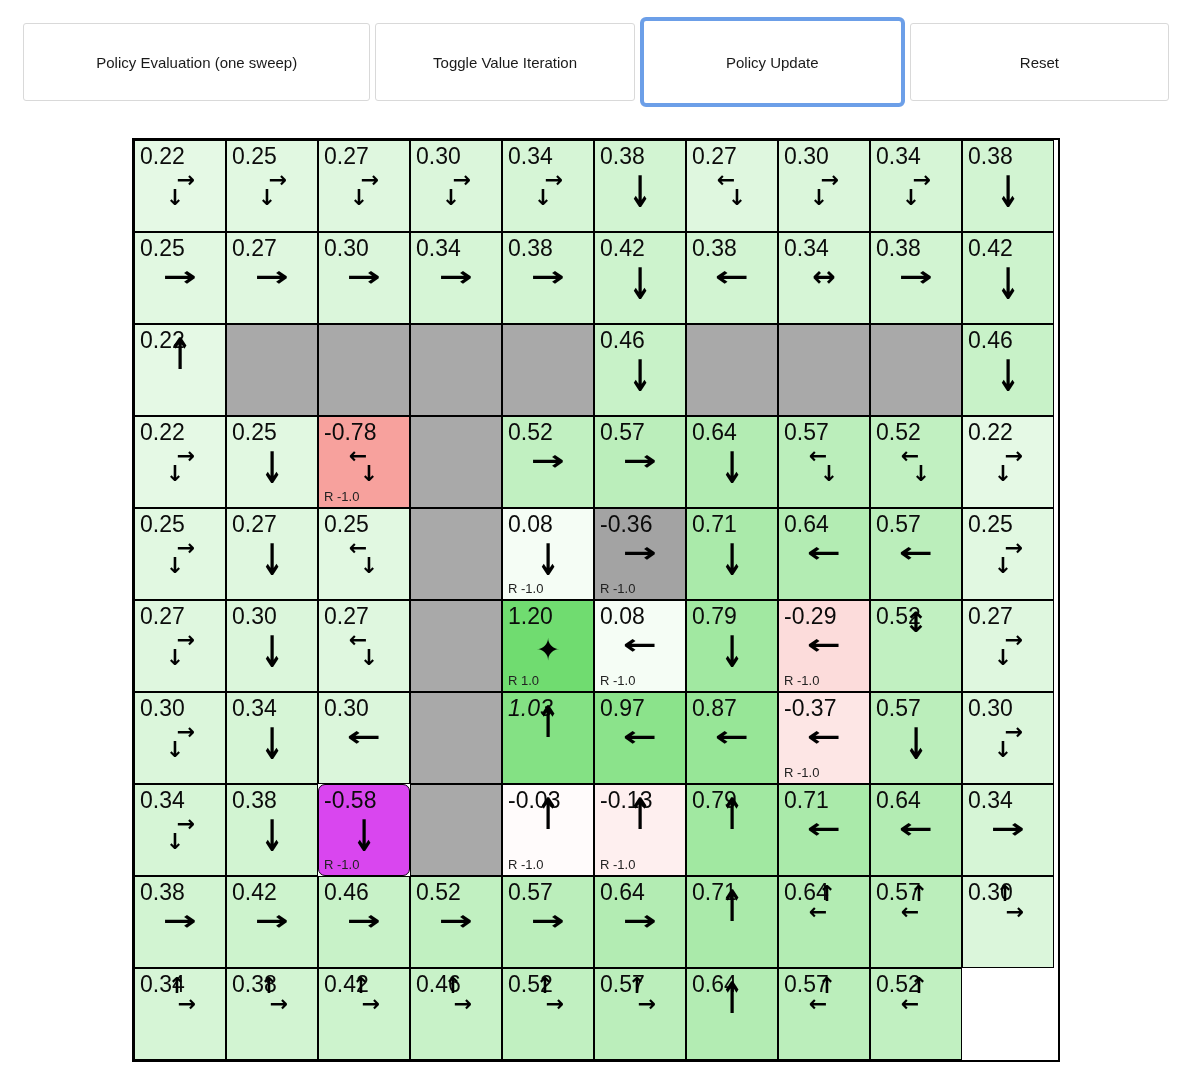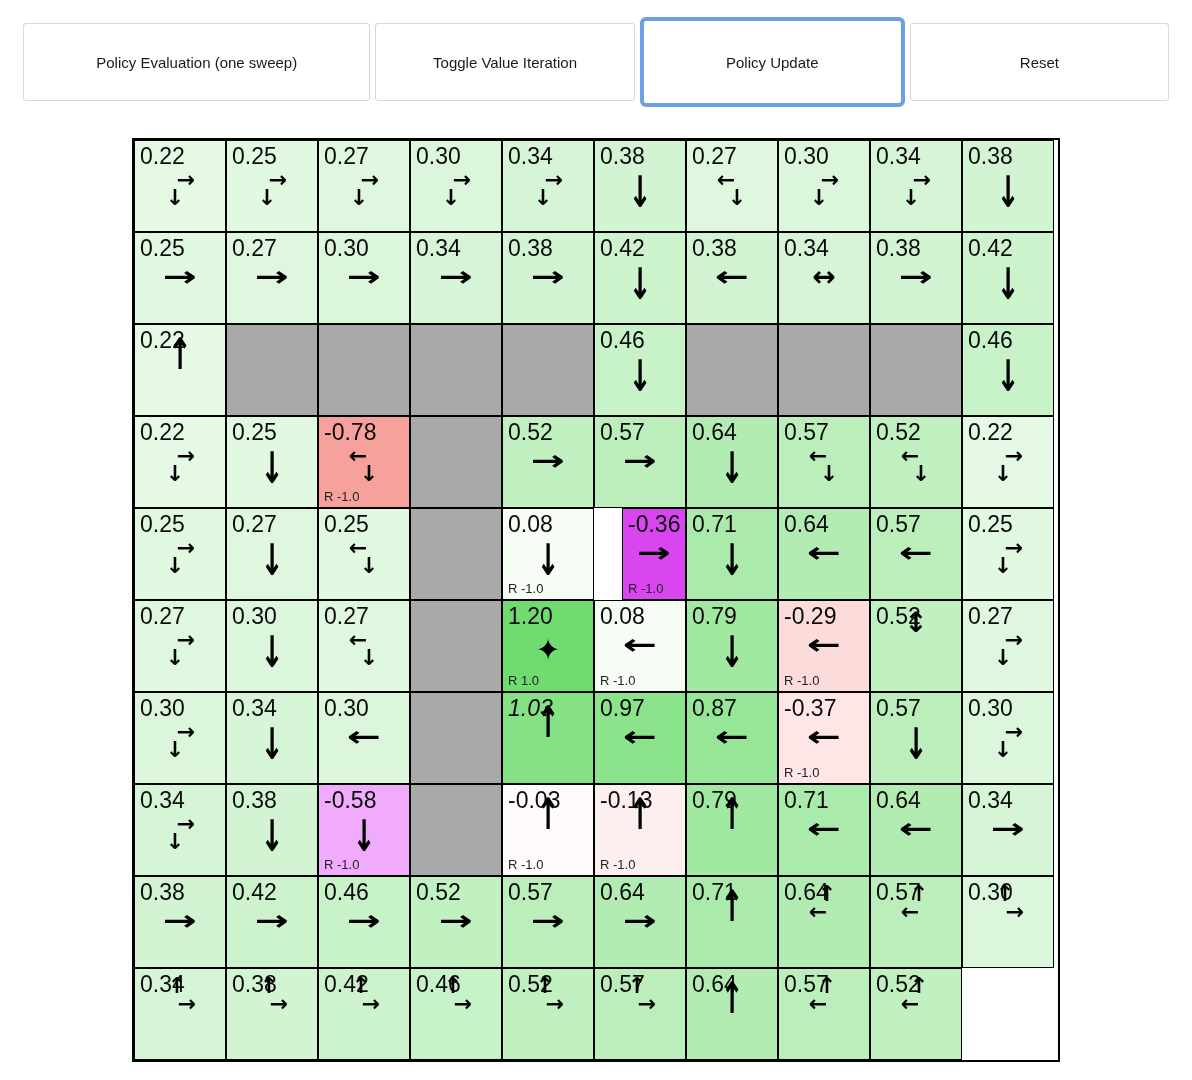--- a/index.html
+++ b/index.html
@@ -278,21 +278,21 @@
         </div>
       </div>
       <div class="cell" style="background: rgb(169, 169, 169);"></div>
       <div class="cell" style="background: rgb(245, 253, 245);">
         <span class="val">0.08</span>
         <div class="arrows">
           <span class="ln single stretch-v">↓</span>
         </div>
         <span class="reward">R -1.0</span>
       </div>
-      <div class="cell" style="background: #d946ef; margin-left: 28px;">
+      <div class="cell" style="background: #a3a3a3;">
         <span class="val">-0.36</span>
         <div class="arrows">
           <span class="ln single stretch-h">→</span>
         </div>
         <span class="reward">R -1.0</span>
       </div>
       <div class="cell" style="background: rgb(170, 234, 170);">
         <span class="val">0.71</span>
         <div class="arrows">
           <span class="ln single stretch-v">↓</span>
@@ -442,21 +442,21 @@
           <span class="ln" style="transform: translateX(6px);">→</span>
           <span class="ln" style="transform: translateX(-5px);">↓</span>
         </div>
       </div>
       <div class="cell" style="background: rgb(210, 244, 210);">
         <span class="val">0.38</span>
         <div class="arrows">
           <span class="ln single stretch-v">↓</span>
         </div>
       </div>
-      <div class="cell" style="background: #f0abfc;">
+      <div class="cell" style="background: #d946ef; border-radius: 7px;">
         <span class="val">-0.58</span>
         <div class="arrows">
           <span class="ln single stretch-v">↓</span>
         </div>
         <span class="reward">R -1.0</span>
       </div>
       <div class="cell" style="background: rgb(169, 169, 169);"></div>
       <div class="cell" style="background: rgb(255, 251, 251); padding-left: 28px;">
         <span class="val">-0.03</span>
         <div class="arrows up-first">

